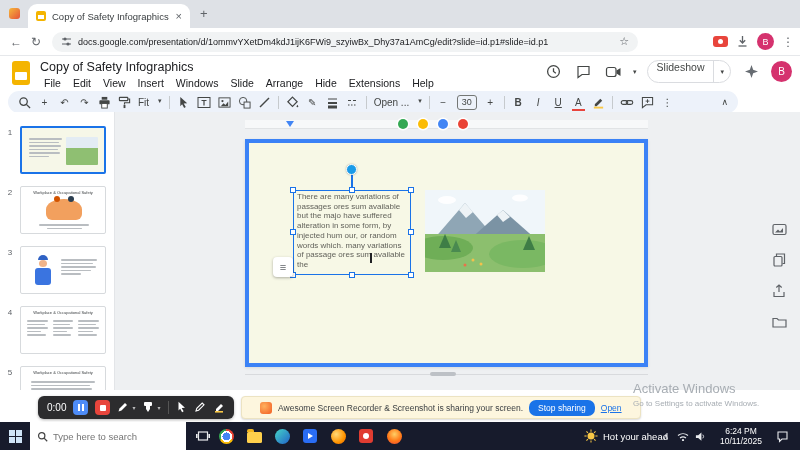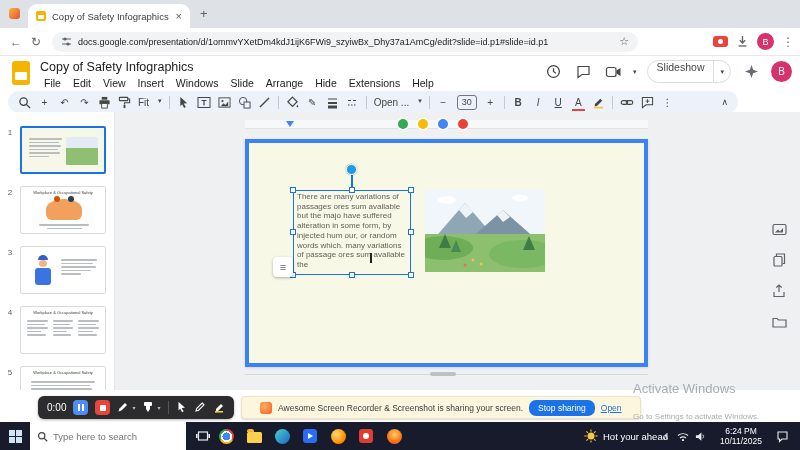--- a/index.html
+++ b/index.html
@@ -97,21 +97,21 @@
   
   .notice{position:absolute;left:241px;top:396px;height:23px;background:#fdf6de;border:1px solid #ece3c2;border-radius:4px;display:inline-flex;align-items:center;gap:6px;padding:0 18px;box-shadow:0 1px 2px rgba(0,0,0,.15)}
   .notice-logo{width:12px;height:12px;border-radius:3px;background:radial-gradient(circle at 35% 35%,#ffb25e,#f25c22)}
   .notice-msg{font-size:8.5px;color:#3c4043;white-space:nowrap}
   .btn-stopshare{background:#1a73e8;color:#fff;font-size:8.5px;padding:3px 9px;border-radius:7px;white-space:nowrap;cursor:pointer}
   .hide-link{color:#1a73e8;font-size:8.5px;text-decoration:underline;cursor:pointer}
 
   
   .wm{position:absolute;left:633px;top:381px;color:#a7adb3;pointer-events:none}
   .wm .l1{font-size:13px}
-  .wm .l2{font-size:8px;margin-top:16px}
+  .wm .l2{font-size:8px;margin-top:3px}
 
   
   .taskbar{position:absolute;left:0;right:0;bottom:0;height:28px;background:#171b2c}
   .tstart{position:absolute;left:0;top:0;width:30px;height:28px;display:flex;align-items:center;justify-content:center}
   .tsearch{position:absolute;left:30px;top:0;width:156px;height:28px;background:#fff;display:flex;align-items:center;gap:5px;padding:0 7px}
   .tsearch input{border:none;outline:none;background:transparent;font-size:9.5px;color:#444;width:118px;font-family:"Liberation Sans",sans-serif}
   .tview{position:absolute;left:190px;top:0;width:26px;height:28px;display:flex;align-items:center;justify-content:center}
   .tapps{position:absolute;left:218px;top:0;height:28px;display:flex;align-items:center;gap:12px}
   .tapp{width:16px;height:16px;display:flex;align-items:center;justify-content:center}
   .ic-chrome{width:15px;height:15px;border-radius:50%;background:radial-gradient(circle,#4285f4 0 4px,#fff 4px 5.6px,rgba(0,0,0,0) 5.6px),conic-gradient(#ea4335 0 120deg,#fbbc05 120deg 240deg,#34a853 240deg 360deg)}

